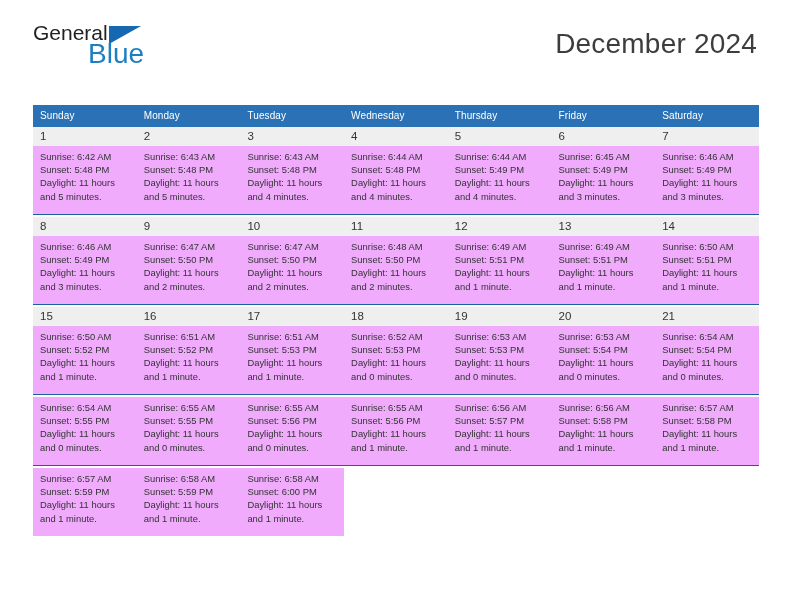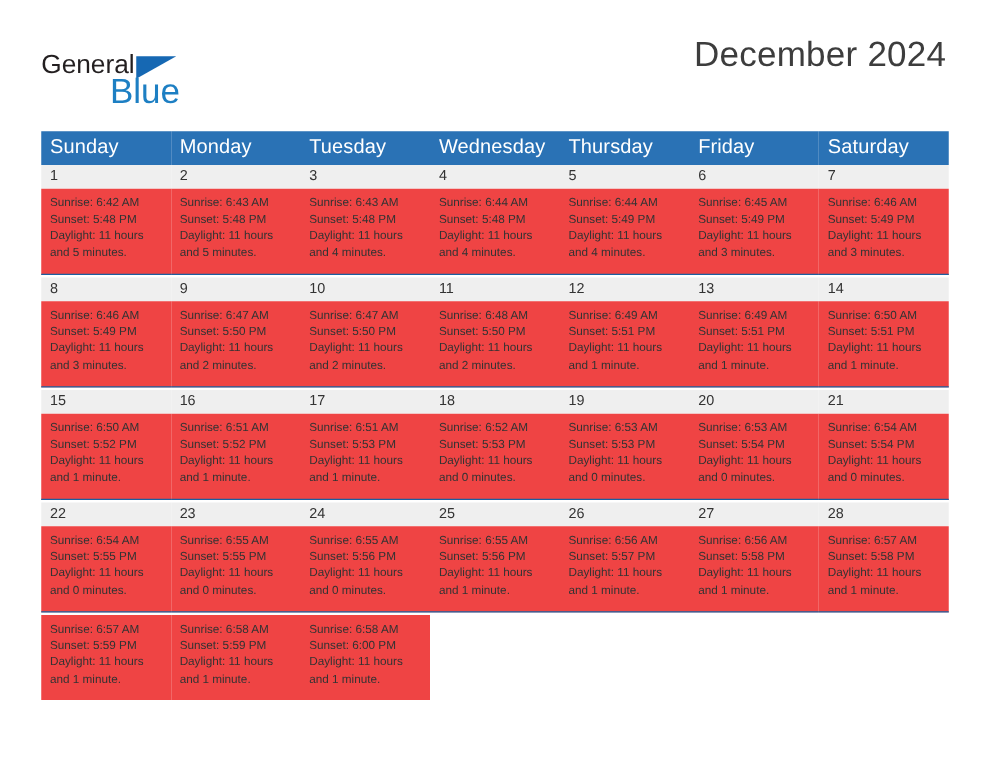--- a/index.html
+++ b/index.html
@@ -22,21 +22,21 @@
 
   
   .top {
     position: relative;
     height: 72px;
     padding: 0;
   }
   .logo {
     position: absolute;
     left: 33px;
-    top: 41px;
+    top: 22px;
     width: 150px;
     height: 46px;
   }
   .logo-general {
     position: absolute;
     left: 0;
     top: 0;
     font-size: 21px;
     color: #231f20;
     letter-spacing: 0px;
@@ -88,21 +88,21 @@
     top: 105px;
     width: 726px;
     border-collapse: collapse;
     table-layout: fixed;
   }
   .cal col { width: 103.71px; }
 
   .cal thead th {
     background: #2a72b5;
     color: #ffffff;
-    font-size: 16px;
+    font-size: 10px;
     font-weight: normal;
     text-align: left;
     padding: 4px 0 5px 7px;
     height: 13px;
     letter-spacing: 0.1px;
   }
 
   .wk-sep td {
     height: 2px;
     padding: 0;
@@ -114,21 +114,21 @@
     background: #efefef;
     font-size: 11.5px;
     color: #333333;
     padding: 3px 0 3px 7px;
     height: 13px;
     vertical-align: top;
   }
   .daynum-row td.empty { background: #ffffff; }
 
   .detail-row td {
-    background: #ef4444;
+    background: #f0abfc;
     font-size: 9.4px;
     color: #333333;
     padding: 4px 6px 8px 7px;
     height: 56px;
     vertical-align: top;
     line-height: 13.2px;
   }
   .detail-row td.empty { background: #ffffff; }
   .detail-row .line { display: block; white-space: nowrap; }
 </style>
@@ -336,29 +336,20 @@
           <span class="line">Sunrise: 6:54 AM</span>
           <span class="line">Sunset: 5:54 PM</span>
           <span class="line">Daylight: 11 hours</span>
           <span class="line">and 0 minutes.</span>
         </td>
       </tr>
       <tr class="wk-sep">
         <td colspan="7"></td>
       </tr>
 
-      <tr class="daynum-row">
-        <td>22</td>
-        <td>23</td>
-        <td>24</td>
-        <td>25</td>
-        <td>26</td>
-        <td>27</td>
-        <td>28</td>
-      </tr>
       <tr class="detail-row">
         <td>
           <span class="line">Sunrise: 6:54 AM</span>
           <span class="line">Sunset: 5:55 PM</span>
           <span class="line">Daylight: 11 hours</span>
           <span class="line">and 0 minutes.</span>
         </td>
         <td>
           <span class="line">Sunrise: 6:55 AM</span>
           <span class="line">Sunset: 5:55 PM</span>

